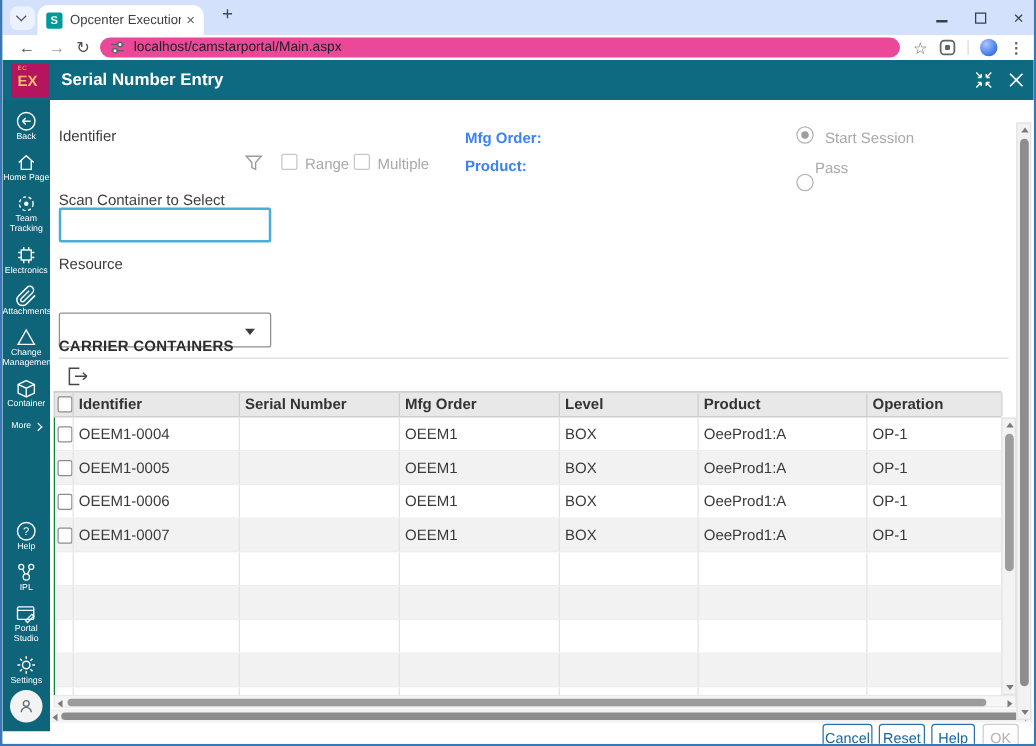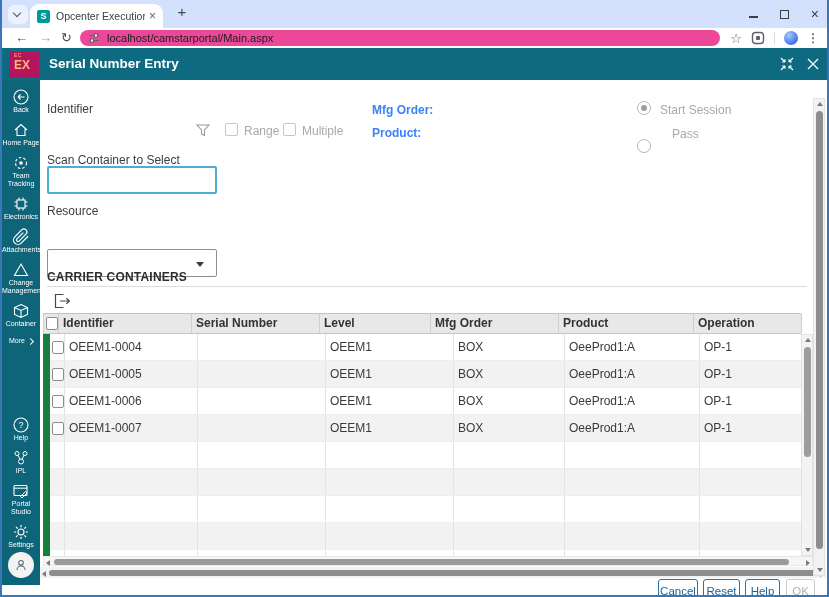--- a/index.html
+++ b/index.html
@@ -62,21 +62,21 @@
   .cb-t { width:13px; height:13px; border:1px solid #8d8d8d; border-radius:2px; background:#fff; }
   .radio { display:inline-block; width:14px; height:14px; border:1px solid #b5b5b5; border-radius:50%; background:#fff; position:relative; }
   .radio.sel::after { content:""; position:absolute; left:3px; top:3px; width:6px; height:6px; border-radius:50%; background:#9e9e9e; }
   .sect-title { font-size:12px; font-weight:bold; color:#2d2d2d; letter-spacing:.2px; }
   .hline { height:1px; background:#dcdcdc; }
 
   
   .table { position:absolute; left:3px; top:217px; width:758px; }
   .thead { display:flex; height:21px; background:#e8e8e8; border-top:1px solid #c2c2c2; border-bottom:1px solid #c6c6c6; border-left:1px solid #cfcfcf; }
   .thead .cell { font-size:12px; font-weight:600; color:#333; line-height:19px; border-right:1px solid #cfcfcf; padding-left:4px; overflow:hidden; }
-  .tbody { height:222px; overflow:hidden; border-left:7px solid #15803d; }
+  .tbody { height:222px; overflow:hidden; border-left:1px solid #15803d; }
   .trow { display:flex; height:27px; background:#fff; border-bottom:1px solid #ededed; }
   .trow:nth-child(even) { background:#f2f2f2; }
   .trow .cell { font-size:12px; color:#3a3a3a; line-height:26px; border-right:1px solid #e3e3e3; padding-left:4px; overflow:hidden; white-space:nowrap; }
   .sel { flex:0 0 15px; display:flex; align-items:center; justify-content:flex-start; padding-left:2px !important; }
   .c1{flex:0 0 133px;} .c2{flex:0 0 128px;} .c3{flex:0 0 128px;} .c4{flex:0 0 111px;} .c5{flex:0 0 135px;} .c6{flex:0 0 108px;}
 
   
   .vsb { position:absolute; width:12px; background:#f3f3f3; border:1px solid #e2e2e2; }
   .vsb .thumb { position:absolute; left:2px; width:7px; background:#9d9d9d; border-radius:4px; }
   .arr-up { position:absolute; left:3px; width:0; height:0; border-left:3px solid transparent; border-right:3px solid transparent; border-bottom:4px solid #7a7a7a; }
@@ -255,21 +255,21 @@
       <span class="abs lbl-dis" style="left:262px; top:28px;">Multiple</span>
 
       <span class="abs lbl-b" style="left:332px; top:7px;">Mfg Order:</span>
       <span class="abs lbl" style="left:400px; top:7px;"></span>
       <span class="abs lbl-b" style="left:332px; top:30px;">Product:</span>
       <span class="abs lbl" style="left:390px; top:30px;"></span>
 
       <span class="abs radio sel" style="left:597px; top:5px;"></span>
       <span class="abs lbl-dis" style="left:620px; top:7px;">Start Session</span>
       <span class="abs radio" style="left:597px; top:29px;"></span>
-      <span class="abs lbl-dis" style="left:632px; top:31px;">Pass</span>
+      <span class="abs lbl-dis" style="left:612px; top:31px;">Pass</span>
 
       <span class="abs lbl" style="left:7px; top:57px;">Scan Container to Select</span>
       <input class="abs scaninput" style="left: 7px; top: 70px;" value="">
 
       <span class="abs lbl" style="left:7px; top:108px;">Resource</span>
       <div class="abs select" style="left:7px; top:121px;">
         <span class="caret"></span>
       </div>
 
       <span class="abs sect-title" style="left:7px; top:174px;">CARRIER CONTAINERS</span>
@@ -281,22 +281,22 @@
       </svg>
 
       
       <div class="table">
         <div class="thead">
           <div class="cell sel">
               <span class="cb-t"></span>
             </div>
           <div class="cell c1">Identifier</div>
           <div class="cell c2">Serial Number</div>
+          <div class="cell c3">Mfg Order</div>
           <div class="cell c4">Level</div>
-          <div class="cell c3">Mfg Order</div>
           <div class="cell c5">Product</div>
           <div class="cell c6">Operation</div>
         </div>
         <div class="tbody">
           <div class="trow">
             <div class="cell sel">
                 <span class="cb-t"></span>
               </div>
             <div class="cell c1">OEEM1-0004</div>
             <div class="cell c2"></div>

